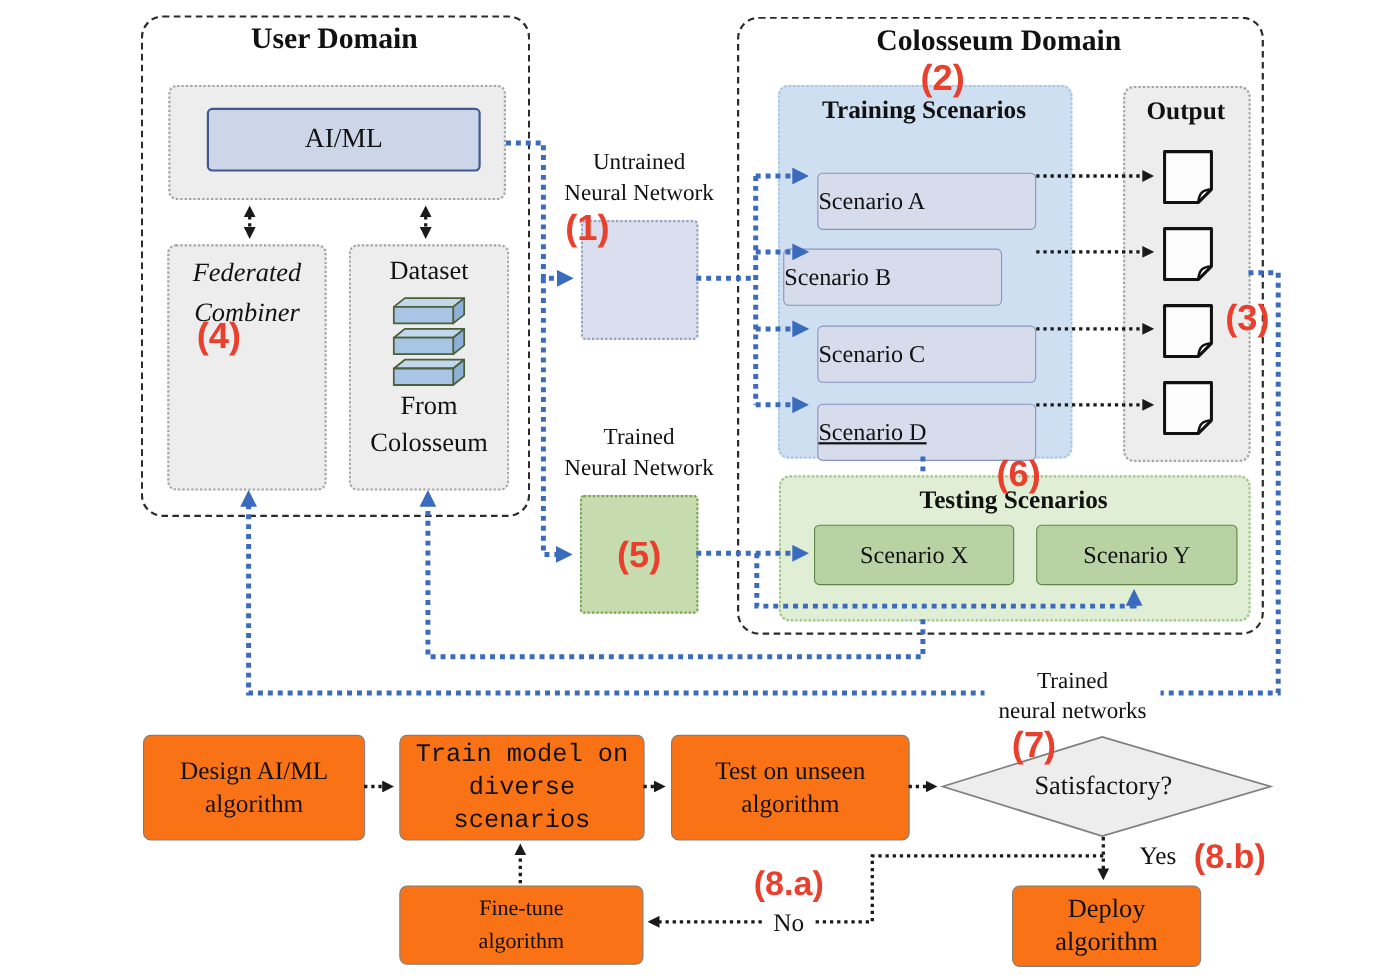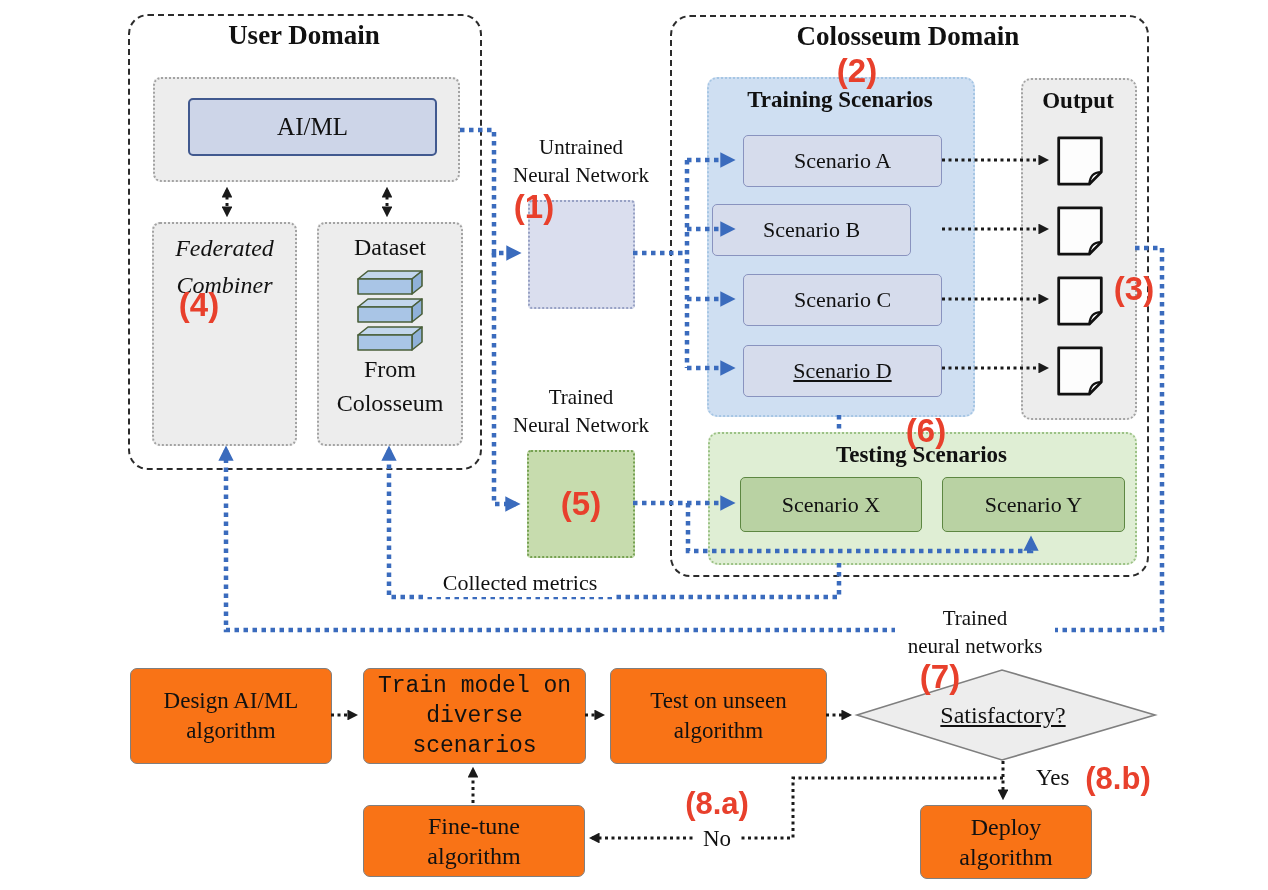--- a/index.html
+++ b/index.html
@@ -9,21 +9,21 @@
   
   .domain{border:2px dashed #2b2b2b;border-radius:20px;background:transparent;}
   .domain-title{font-weight:bold;font-size:27px;text-align:center;}
   
   .gbox{background:var(--panel-gray,#ededed);border:2px dotted #a3a3a3;border-radius:8px;}
   .panel-title{font-weight:bold;font-size:23px;text-align:center;}
   
   .aiml{background:var(--aiml-fill,#cdd5e8);border:2px solid #41598f;border-radius:5px;
         display:flex;align-items:center;justify-content:center;font-size:25px;font-weight:normal;}
   .scen-blue{background:var(--box-blue,#d6dcec);border:1.5px solid #8993bf;border-radius:5px;
-        display:flex;align-items:center;justify-content:center;font-size:22px;}
+        display:flex;align-items:center;font-size:22px;margin-top:22px;}
   .scen-green{background:var(--box-green,#b9d2a3);border:1.5px solid #5d8742;border-radius:5px;
         display:flex;align-items:center;justify-content:center;font-size:22px;}
   .panel-blue{background:var(--panel-blue,#cfdff2);border:2px dotted #a6c6e4;border-radius:10px;}
   .panel-green{background:var(--panel-green,#dfeed4);border:2px dotted #9cc286;border-radius:10px;}
   .nn-untrained{background:var(--untrained-fill,#dadeee);border:2px dotted #97a1c4;border-radius:4px;}
   .nn-trained{background:var(--trained-fill,#c7dcae);border:2px dotted #76a152;border-radius:4px;
         display:flex;align-items:center;justify-content:center;}
   
   .flowbox{background:#f97316;border:1.6px solid #7f7f7f;border-radius:7px;
         display:flex;flex-direction:column;align-items:center;justify-content:center;
@@ -191,43 +191,42 @@
       <path d="M331,715 L355,715" marker-end="url(#ak)"></path>
       <path d="M585,715 L602,715" marker-end="url(#ak)"></path>
       <path d="M826,715 L849,715" marker-end="url(#ak)"></path>
       <path d="M1003,761 L1003,797" marker-end="url(#ak)"></path>
       <path d="M1003,778 L793,778 L793,838 L592,838" marker-end="url(#ak)"></path>
       <path d="M473,803 L473,770" marker-end="url(#ak)"></path>
     </g>
   </svg>
 
   <div class="abs clabel lbl mask" style="left:425px;top:569px;width:190px;font-size:22px;">
-    <div>Collected metrics</div>
   </div>
   <div class="abs clabel lbl mask" style="left:895px;top:604px;width:160px;">
     <div>Trained</div>
     <div>neural networks</div>
   </div>
   <div class="abs red ann" style="left:905px;top:660px;width:70px;">(7)</div>
 
   <div class="abs flowbox z2" style="left:130px;top:668px;width:200px;height:94px;">
     <div>Design AI/ML</div>
     <div>algorithm</div>
   </div>
   <div class="abs flowbox z2" style="left:363px;top:668px;width:221px;height:94px;font-family:Liberation Mono, monospace;">
     <div>Train model on</div>
     <div>diverse scenarios</div>
   </div>
   <div class="abs flowbox z2" style="left:610px;top:668px;width:215px;height:94px;">
     <div>Test on unseen</div>
     <div>algorithm</div>
   </div>
-  <div class="abs lbl" style="left:853px;top:702px;width:300px;text-align:center;font-size:24px;text-decoration:underline;">Satisfactory?</div>
-
-  <div class="abs flowbox z2" style="left:363px;top:805px;width:220px;height:70px;font-size:24px;">
+  <div class="abs lbl" style="left:853px;top:702px;width:300px;text-align:center;font-size:24px;">Satisfactory?</div>
+
+  <div class="abs flowbox z2" style="left:363px;top:805px;width:220px;height:70px;font-size:20px;">
     <div>Fine-tune</div>
     <div>algorithm</div>
   </div>
   <div class="abs flowbox z2" style="left:920px;top:805px;width:170px;height:72px;font-size:24px;">
     <div>Deploy</div>
     <div>algorithm</div>
   </div>
 
   <div class="abs lbl" style="left:1036px;top:765px;font-size:23px;">Yes</div>
   <div class="abs red red-s ann" style="left:1073px;top:762px;width:90px;">(8.b)</div>

